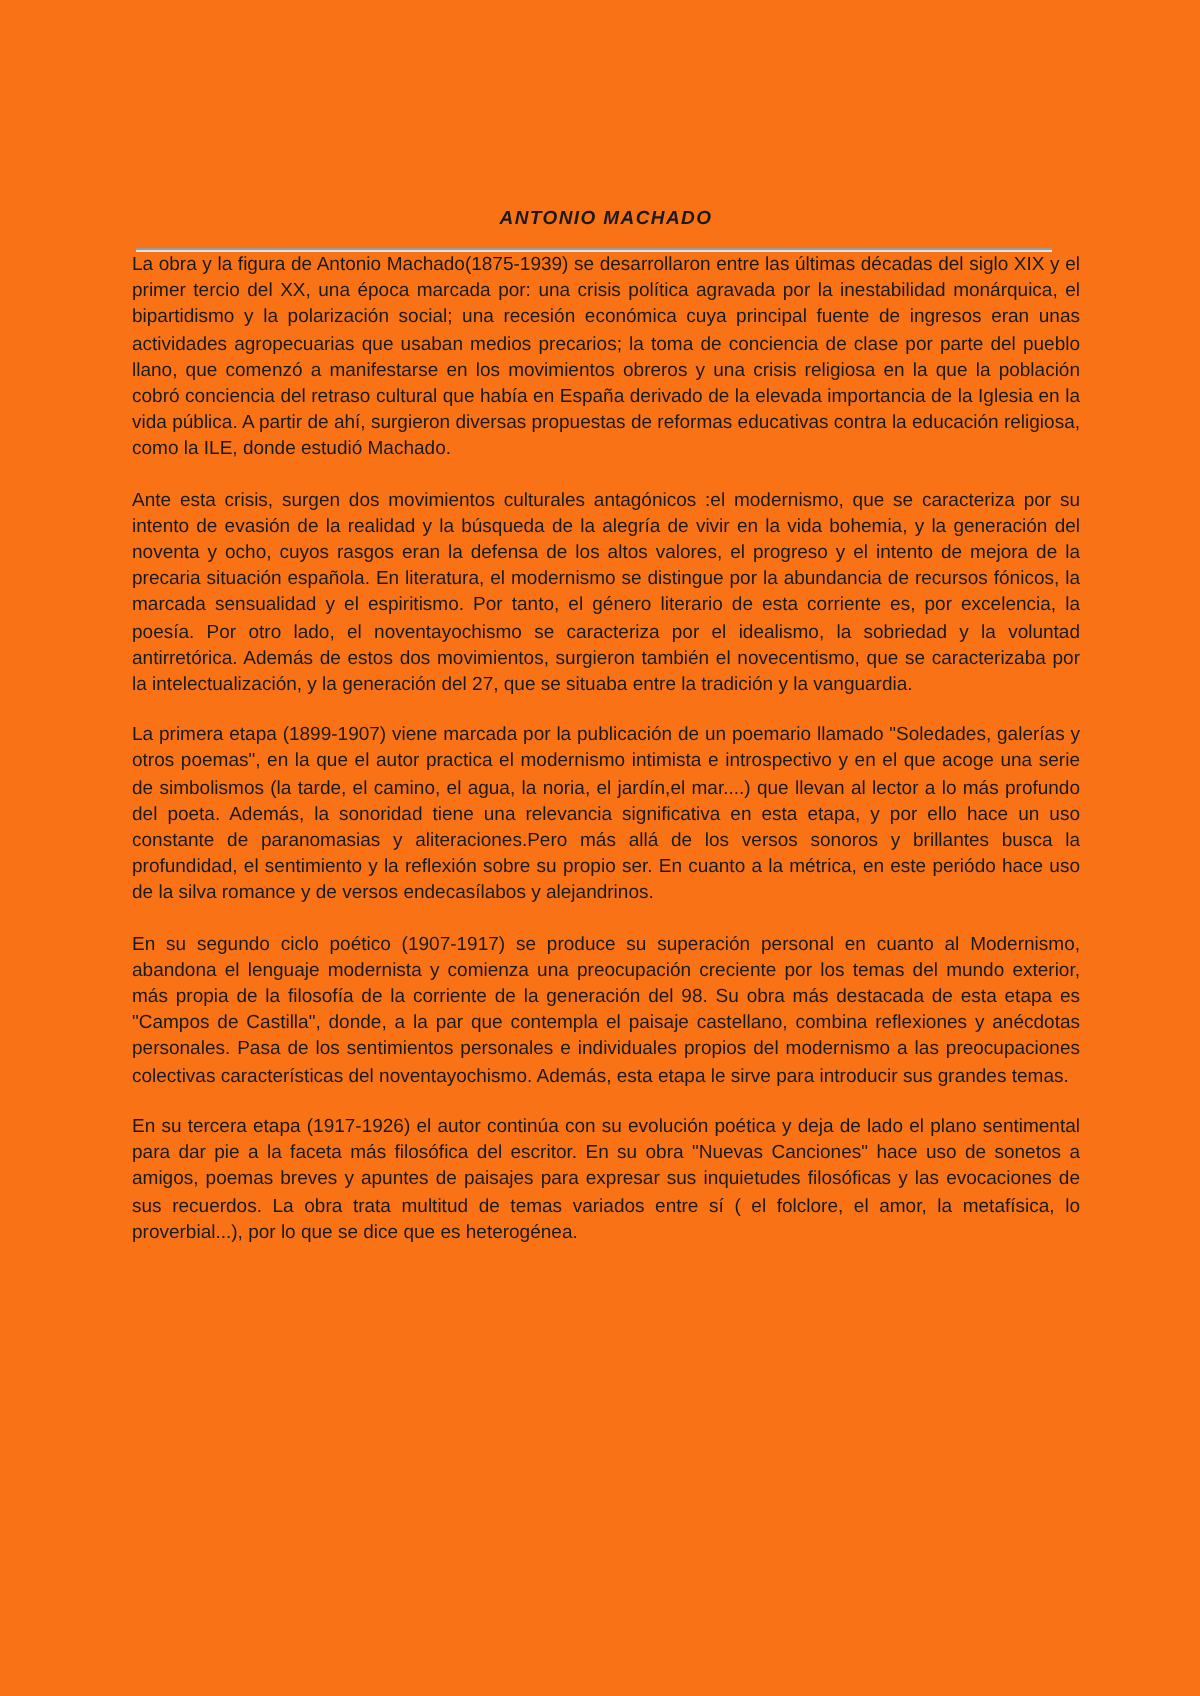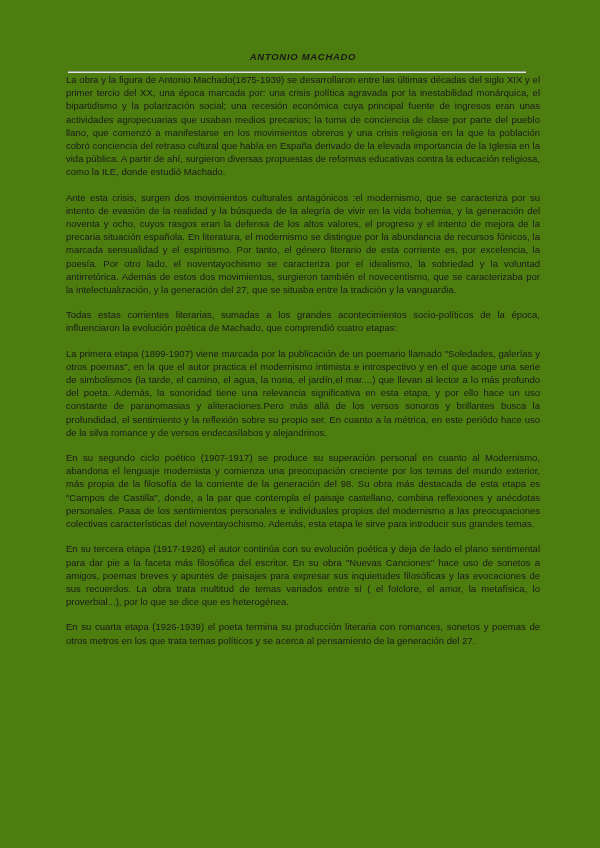--- a/index.html
+++ b/index.html
@@ -11,22 +11,22 @@
     width: 600px;
     height: 848px;
     font-family: "Liberation Sans", sans-serif;
     color: #1a1a1a;
     overflow: hidden;
   }
   .page {
     box-sizing: border-box;
     width: 600px;
     height: 848px;
-    padding: 51px 60px 20px 66px;
-    background: #4d7c0f;
+    padding: 104px 60px 20px 66px;
+    background: #f97316;
   }
   .doc-title {
     margin: 0 0 9px 0;
     text-align: center;
     font-size: 9.5px;
     font-style: italic;
     font-weight: 600;
     letter-spacing: 0.7px;
     color: #1a1a1a;
   }
@@ -49,19 +49,17 @@
 </style>
 </head>
 <body>
 
 <div class="page">
   <h1 class="doc-title">ANTONIO MACHADO</h1>
   <hr class="title-rule">
   <div class="doc-body">
     <p class="para">La obra y la figura de Antonio Machado(1875-1939) se desarrollaron entre las últimas décadas del siglo XIX y el primer tercio del XX, una época marcada por: una crisis política agravada por la inestabilidad monárquica, el bipartidismo y la polarización social; una recesión económica cuya principal fuente de ingresos eran unas actividades agropecuarias que usaban medios precarios; la toma de conciencia de clase por parte del pueblo llano, que comenzó a manifestarse en los movimientos obreros y una crisis religiosa en la que la población cobró conciencia del retraso cultural que había en España derivado de la elevada importancia de la Iglesia en la vida pública. A partir de ahí, surgieron diversas propuestas de reformas educativas contra la educación religiosa, como la ILE, donde estudió Machado.</p>
     <p class="para">Ante esta crisis, surgen dos movimientos culturales antagónicos :el modernismo, que se caracteriza por su intento de evasión de la realidad y la búsqueda de la alegría de vivir en la vida bohemia, y la generación del noventa y ocho, cuyos rasgos eran la defensa de los altos valores, el progreso y el intento de mejora de la precaria situación española. En literatura, el modernismo se distingue por la abundancia de recursos fónicos, la marcada sensualidad y el espiritismo. Por tanto, el género literario de esta corriente es, por excelencia, la poesía. Por otro lado, el noventayochismo se caracteriza por el idealismo, la sobriedad y la voluntad antirretórica. Además de estos dos movimientos, surgieron también el novecentismo, que se caracterizaba por la intelectualización, y la generación del 27, que se situaba entre la tradición y la vanguardia.</p>
-    <p class="para">Todas estas corrientes literarias, sumadas a los grandes acontecimientos socio-políticos de la época, influenciaron la evolución poética de Machado, que comprendió cuatro etapas:</p>
     <p class="para">La primera etapa (1899-1907) viene marcada por la publicación de un poemario llamado "Soledades, galerías y otros poemas", en la que el autor practica el modernismo intimista e introspectivo y en el que acoge una serie de simbolismos (la tarde, el camino, el agua, la noria, el jardín,el mar....) que llevan al lector a lo más profundo del poeta. Además, la sonoridad tiene una relevancia significativa en esta etapa, y por ello hace un uso constante de paranomasias y aliteraciones.Pero más allá de los versos sonoros y brillantes busca la profundidad, el sentimiento y la reflexión sobre su propio ser. En cuanto a la métrica, en este periódo hace uso de la silva romance y de versos endecasílabos y alejandrinos.</p>
     <p class="para">En su segundo ciclo poético (1907-1917) se produce su superación personal en cuanto al Modernismo, abandona el lenguaje modernista y comienza una preocupación creciente por los temas del mundo exterior, más propia de la filosofía de la corriente de la generación del 98. Su obra más destacada de esta etapa es "Campos de Castilla", donde, a la par que contempla el paisaje castellano, combina reflexiones y anécdotas personales. Pasa de los sentimientos personales e individuales propios del modernismo a las preocupaciones colectivas características del noventayochismo. Además, esta etapa le sirve para introducir sus grandes temas.</p>
     <p class="para">En su tercera etapa (1917-1926) el autor continúa con su evolución poética y deja de lado el plano sentimental para dar pie a la faceta más filosófica del escritor. En su obra "Nuevas Canciones" hace uso de sonetos a amigos, poemas breves y apuntes de paisajes para expresar sus inquietudes filosóficas y las evocaciones de sus recuerdos. La obra trata multitud de temas variados entre sí ( el folclore, el amor, la metafísica, lo proverbial...), por lo que se dice que es heterogénea.</p>
-    <p class="para">En su cuarta etapa (1926-1939) el poeta termina su producción literaria con romances, sonetos y poemas de otros metros en los que trata temas políticos y se acerca al pensamiento de la generación del 27.</p>
   </div>
 </div>
 
 </body></html>

